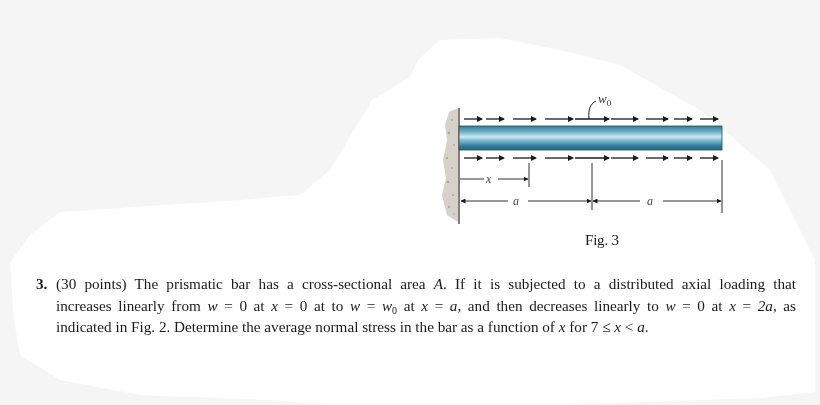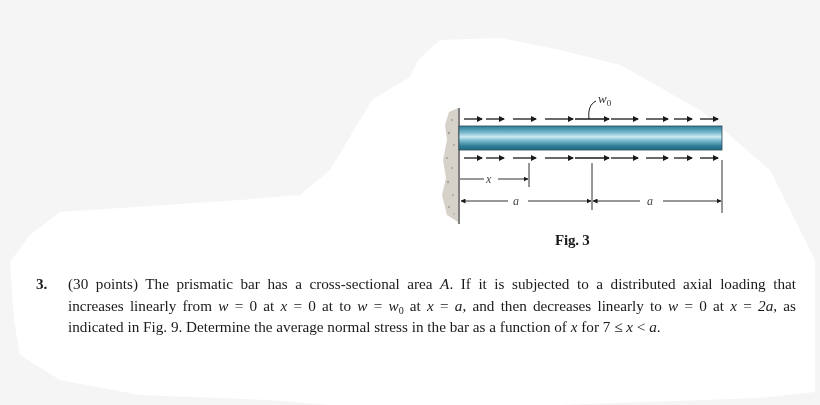--- a/index.html
+++ b/index.html
@@ -5,29 +5,29 @@
     html, body { margin: 0; padding: 0; }
     body {
       width: 820px; height: 405px; position: relative; overflow: hidden;
       background: #f5f5f5;
       font-family: "Liberation Serif", "DejaVu Serif", serif;
       color: #1a1a1a;
     }
     .paper-shape { position: absolute; left: 0; top: 0; }
     .figure { position: absolute; left: 0; top: 0; }
     .fig-caption {
-      position: absolute; left: 555px; top: 232px;
-      font-size: 15px; letter-spacing: -0.2px; font-weight: bold;
+      position: absolute; left: 585px; top: 232px;
+      font-size: 15px; letter-spacing: -0.2px;
     }
     .problem {
       position: absolute; left: 36px; top: 273px; width: 760px;
       font-size: 15.2px; line-height: 21.5px;
     }
     .problem .num { position: absolute; left: 0; top: 0; font-weight: bold; }
-    .problem .body { margin-left: 32px; text-align: justify; text-align-last: left; font-family: Liberation Serif, serif; }
+    .problem .body { margin-left: 20px; text-align: justify; text-align-last: left; font-family: Liberation Serif, serif; }
     .problem .line { display: block; white-space: nowrap; }
     .problem .line.j { text-align: justify; text-align-last: justify; white-space: normal; }
     i.m { font-style: italic; }
     sub { font-size: 10px; vertical-align: -3px; line-height: 0; }
   </style>
 </head>
 <body>
 
 <svg class="paper-shape" width="820" height="405" viewBox="0 0 820 405">
   <path d="M 410 77 L 372 100 L 330 170 L 300 195 L 240 200 L 60 212 L 30 235 L 10 262 L 14 320 L 20 355 L 60 380 L 140 395 L 270 400 L 330 405 L 560 405 L 760 398 L 815 392 L 815 260 L 795 220 L 770 170 L 700 110 L 620 65 L 560 50 L 500 38 L 440 40 L 418 60 Z" fill="#ffffff"></path>
@@ -116,15 +116,15 @@
   <text x="647" y="205" font-family="Liberation Serif, serif" font-style="italic" font-size="12" fill="#444">a</text>
 </svg>
 
 <div class="fig-caption">Fig. 3</div>
 
 <div class="problem">
   <span class="num">3.</span>
   <div class="body">
     <span class="line j"><span>(30 points)</span> <span>The prismatic bar has a cross-sectional area </span><i class="m">A</i><span>. If it is subjected to a distributed axial loading that</span></span>
     <span class="line j"><span>increases linearly from </span><i class="m">w</i><span> = 0 at </span><i class="m">x</i><span> = 0 at </span><span> to </span><i class="m">w</i><span> = </span><i class="m">w</i><sub>0</sub><span> at </span><i class="m">x</i><span> = </span><i class="m">a</i><span>, and then decreases linearly to </span><i class="m">w</i><span> = 0 at </span><i class="m">x</i><span> = </span><i class="m">2a</i><span>, as</span></span>
-    <span class="line"><span>indicated in Fig. 9. Determine the average normal stress in the bar as a function of </span><i class="m">x</i><span> for 7 ≤ </span><i class="m">x</i><span> &lt; </span><i class="m">a</i><span>.</span></span>
+    <span class="line"><span>indicated in Fig. 2. Determine the average normal stress in the bar as a function of </span><i class="m">x</i><span> for 7 ≤ </span><i class="m">x</i><span> &lt; </span><i class="m">a</i><span>.</span></span>
   </div>
 </div>
 
 </body></html>

